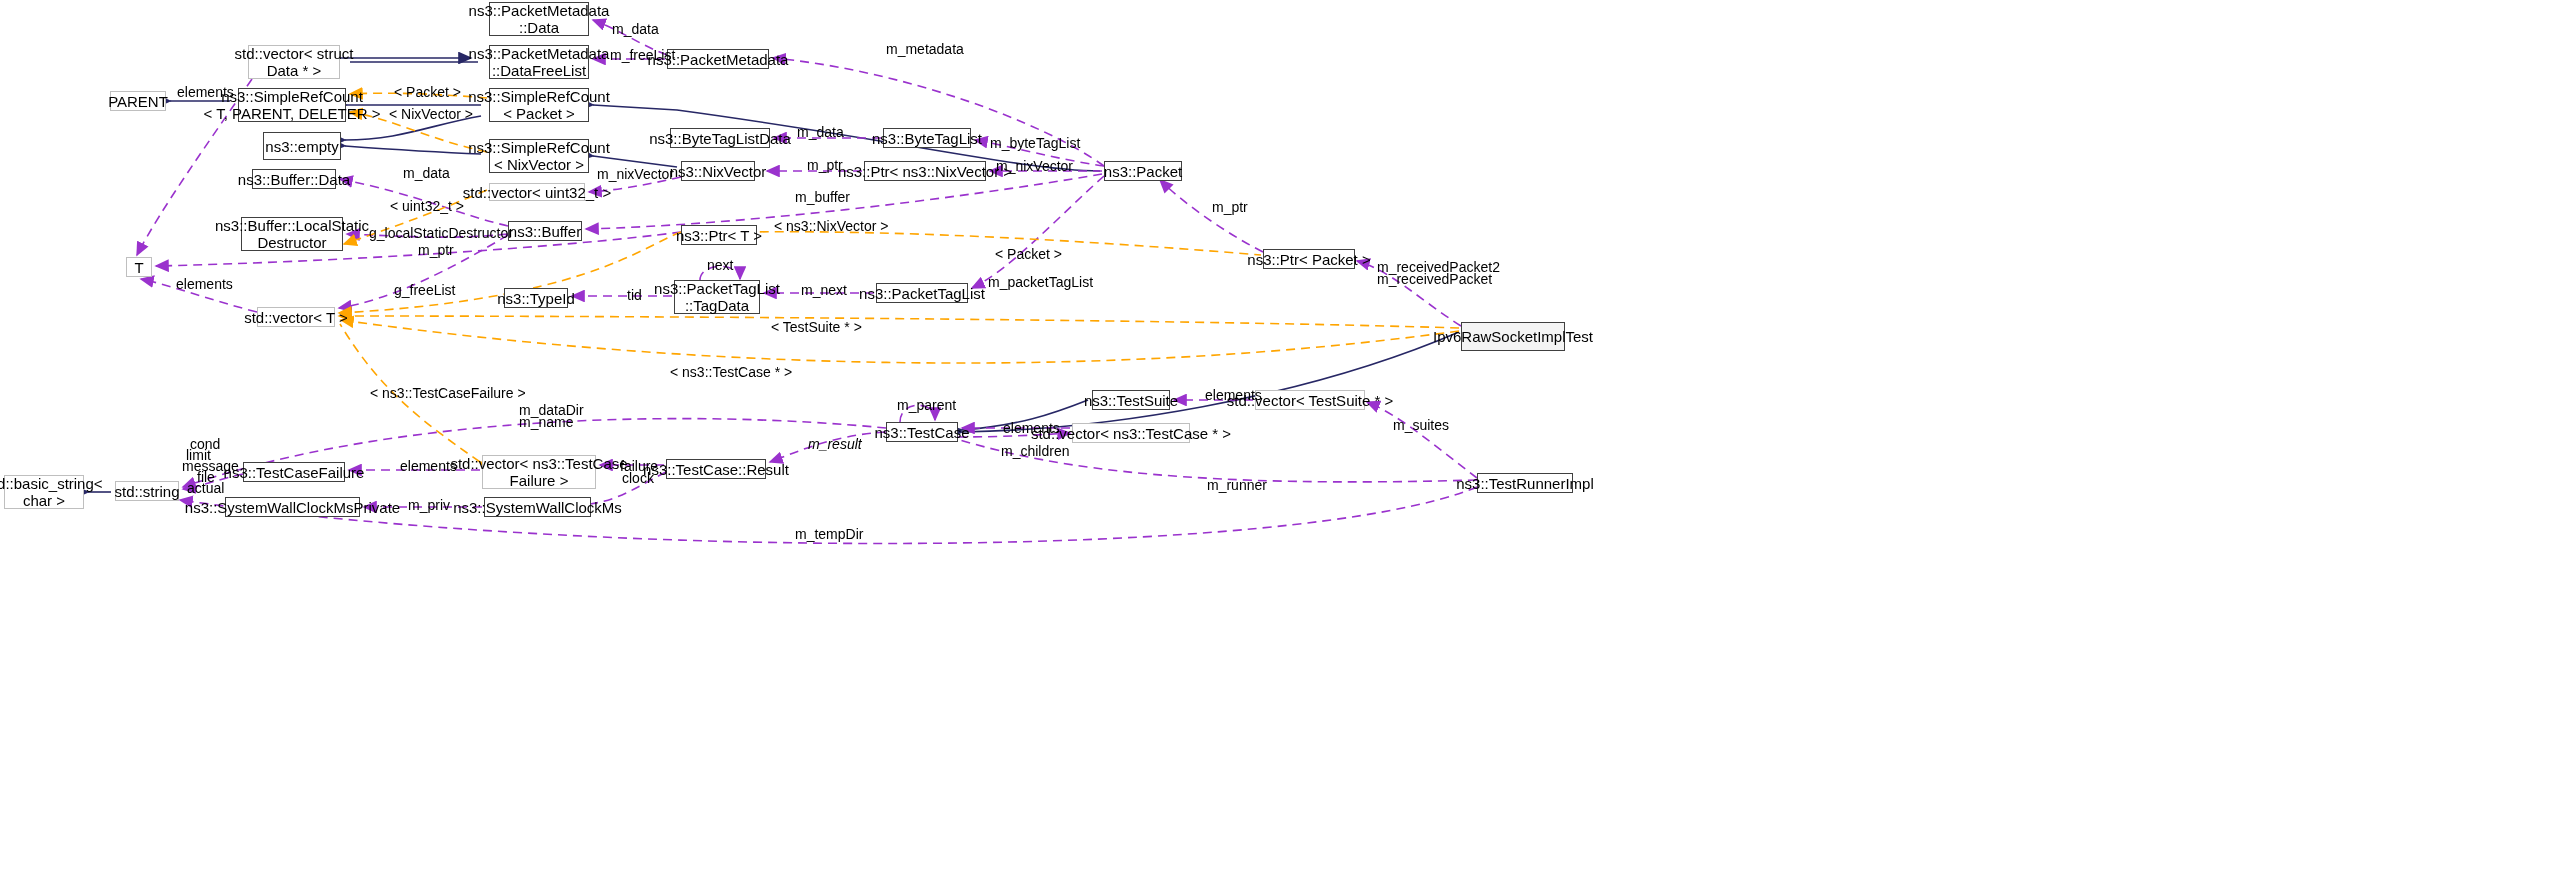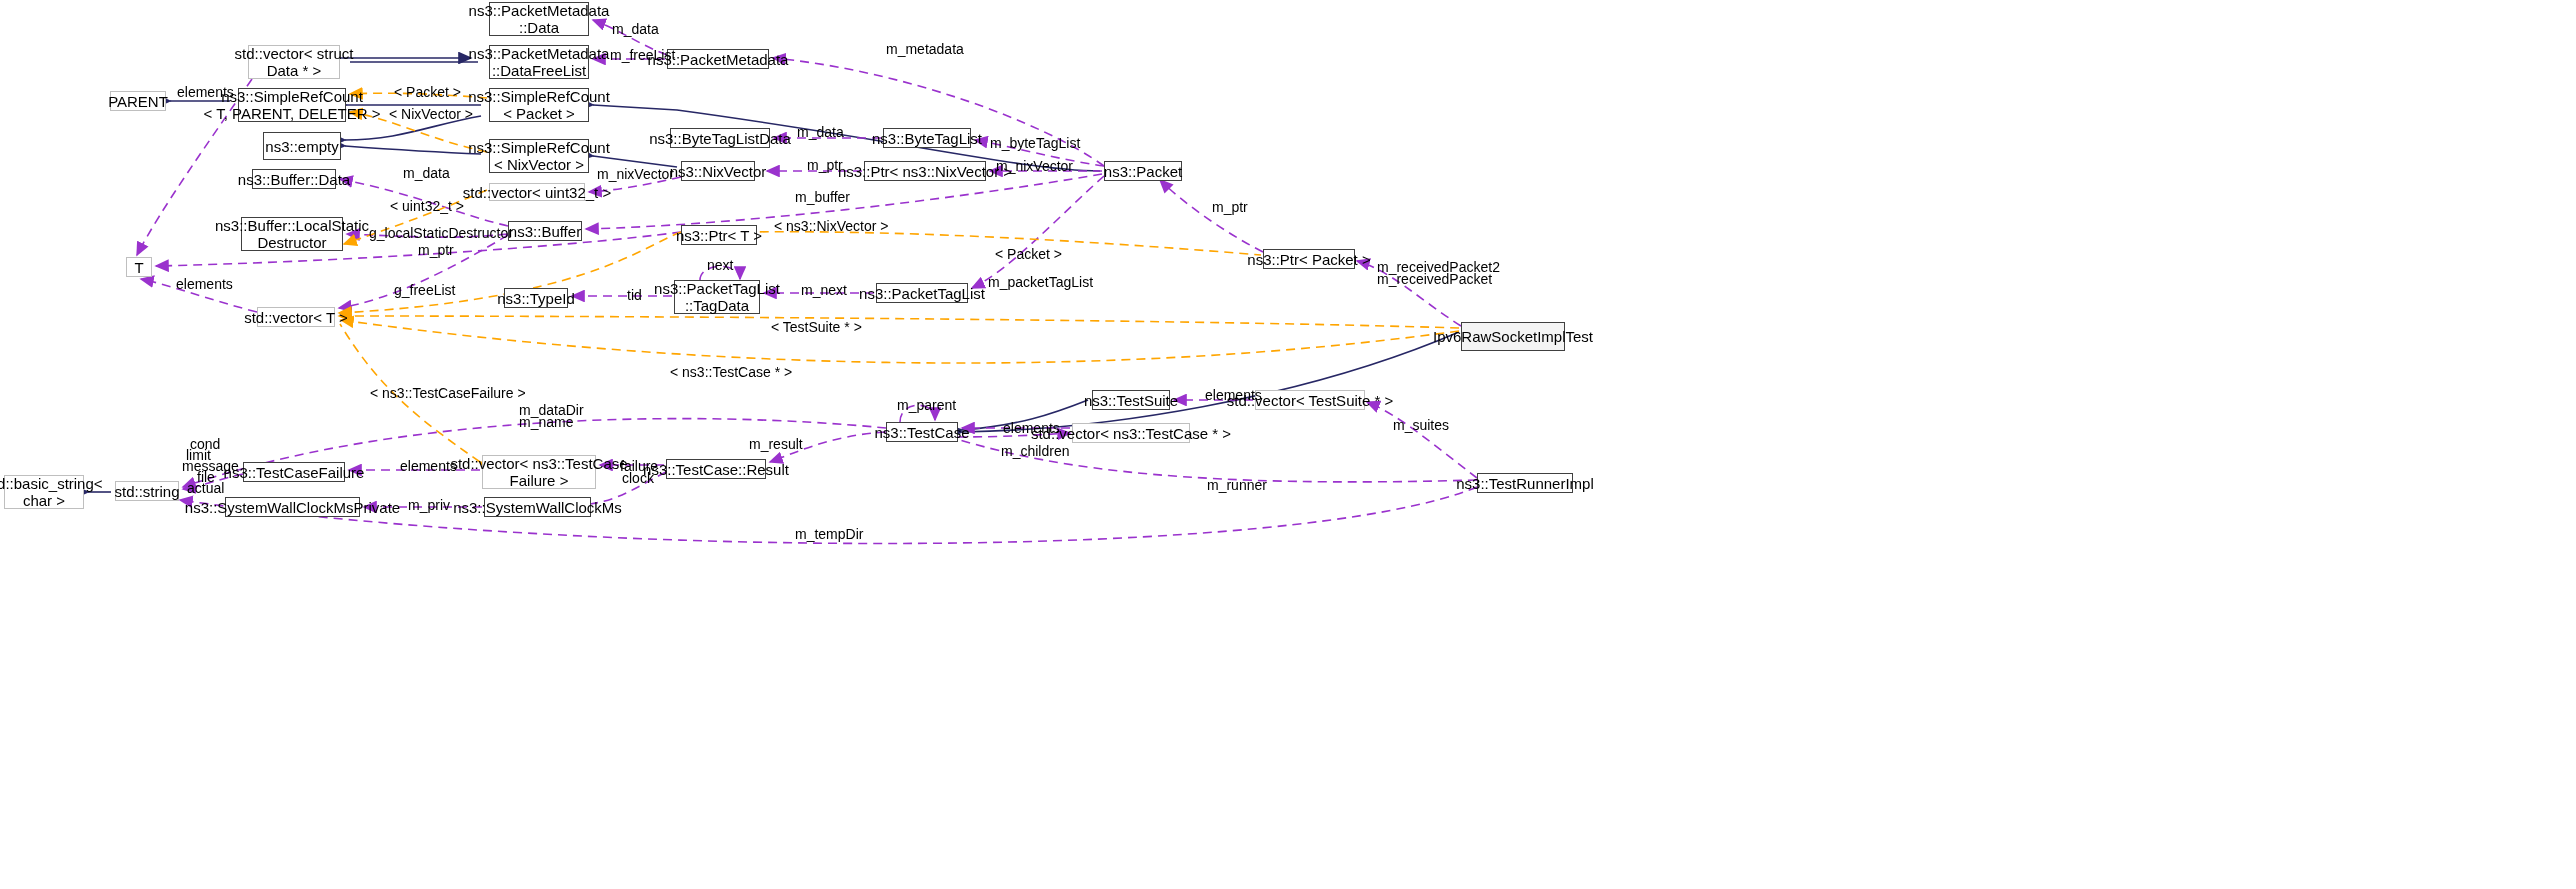--- a/index.html
+++ b/index.html
@@ -211,21 +211,21 @@
       <div class="edgelabel" style="left: 988px; top: 275px;">m_packetTagList</div>
       <div class="edgelabel" style="left: 771px; top: 320px;">&lt; TestSuite * &gt;</div>
       <div class="edgelabel" style="left: 670px; top: 365px;">&lt; ns3::TestCase * &gt;</div>
       <div class="edgelabel" style="left: 370px; top: 386px;">&lt; ns3::TestCaseFailure &gt;</div>
       <div class="edgelabel" style="left: 1205px; top: 388px;">elements</div>
       <div class="edgelabel" style="left: 897px; top: 398px;">m_parent</div>
       <div class="edgelabel" style="left: 1393px; top: 418px;">m_suites</div>
       <div class="edgelabel" style="left: 519px; top: 403px;">m_dataDir</div>
       <div class="edgelabel" style="left: 519px; top: 415px;">m_name</div>
       <div class="edgelabel" style="left: 1003px; top: 421px;">elements</div>
-      <div class="edgelabel" style="left: 749px; top: 437px;">m_result</div>
+      <div class="edgelabel" style="left: 808px; top: 437px; font-style: italic;">m_result</div>
       <div class="edgelabel" style="left: 1001px; top: 444px;">m_children</div>
       <div class="edgelabel" style="left: 620px; top: 459px;">failure</div>
       <div class="edgelabel" style="left: 400px; top: 459px;">elements</div>
       <div class="edgelabel" style="left: 622px; top: 471px;">clock</div>
       <div class="edgelabel" style="left: 190px; top: 437px;">cond</div>
       <div class="edgelabel" style="left: 186px; top: 448px;">limit</div>
       <div class="edgelabel" style="left: 182px; top: 459px;">message</div>
       <div class="edgelabel" style="left: 197px; top: 470px;">file</div>
       <div class="edgelabel" style="left: 187px; top: 481px;">actual</div>
       <div class="edgelabel" style="left: 1207px; top: 478px;">m_runner</div>

